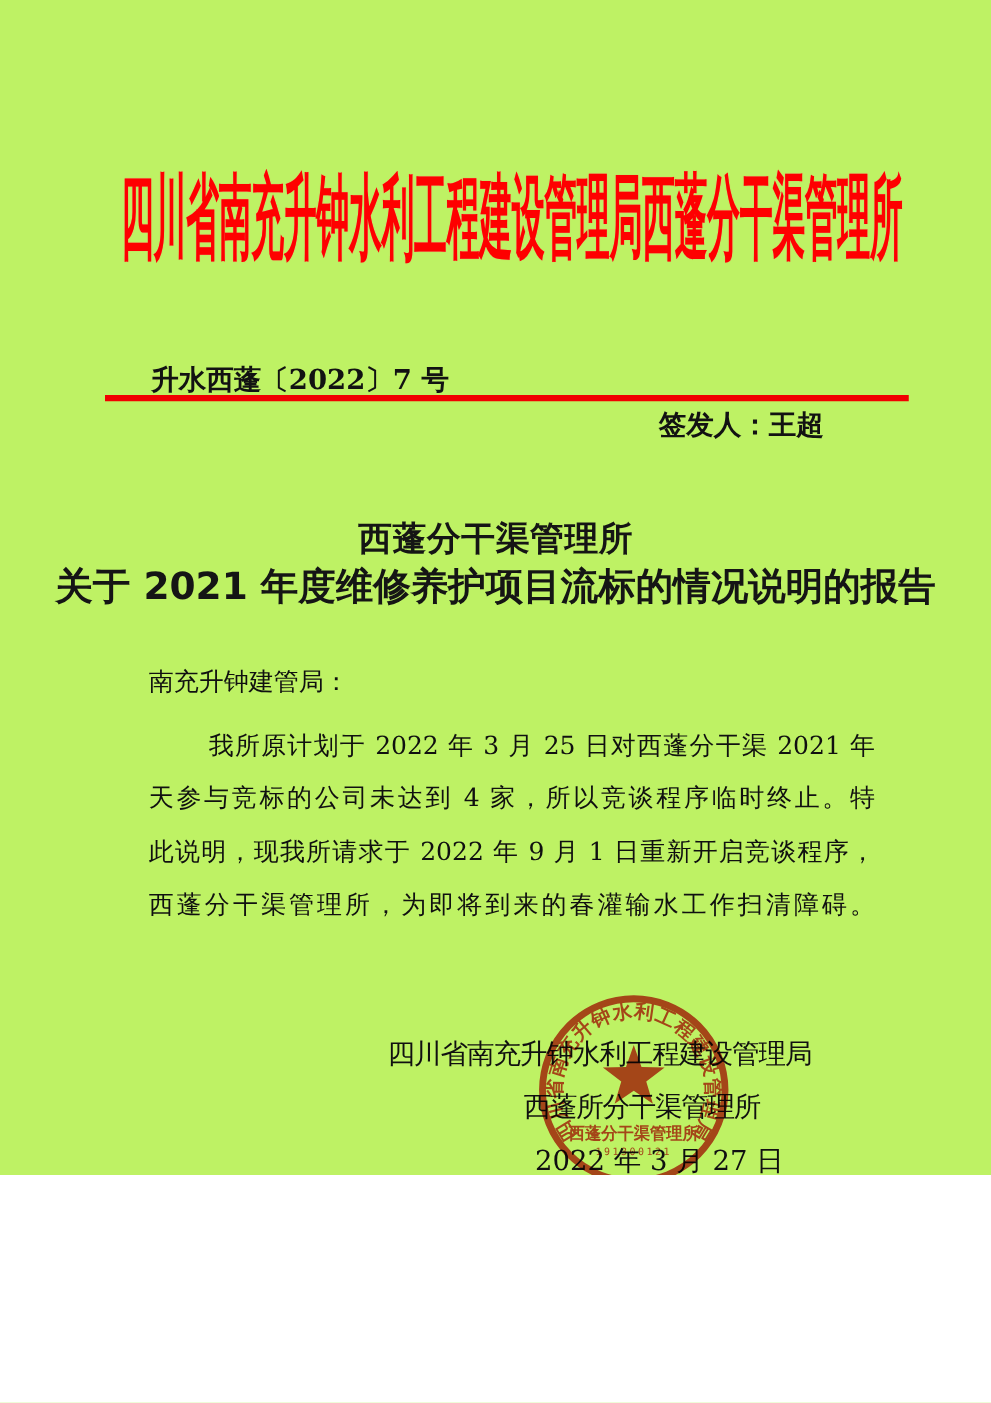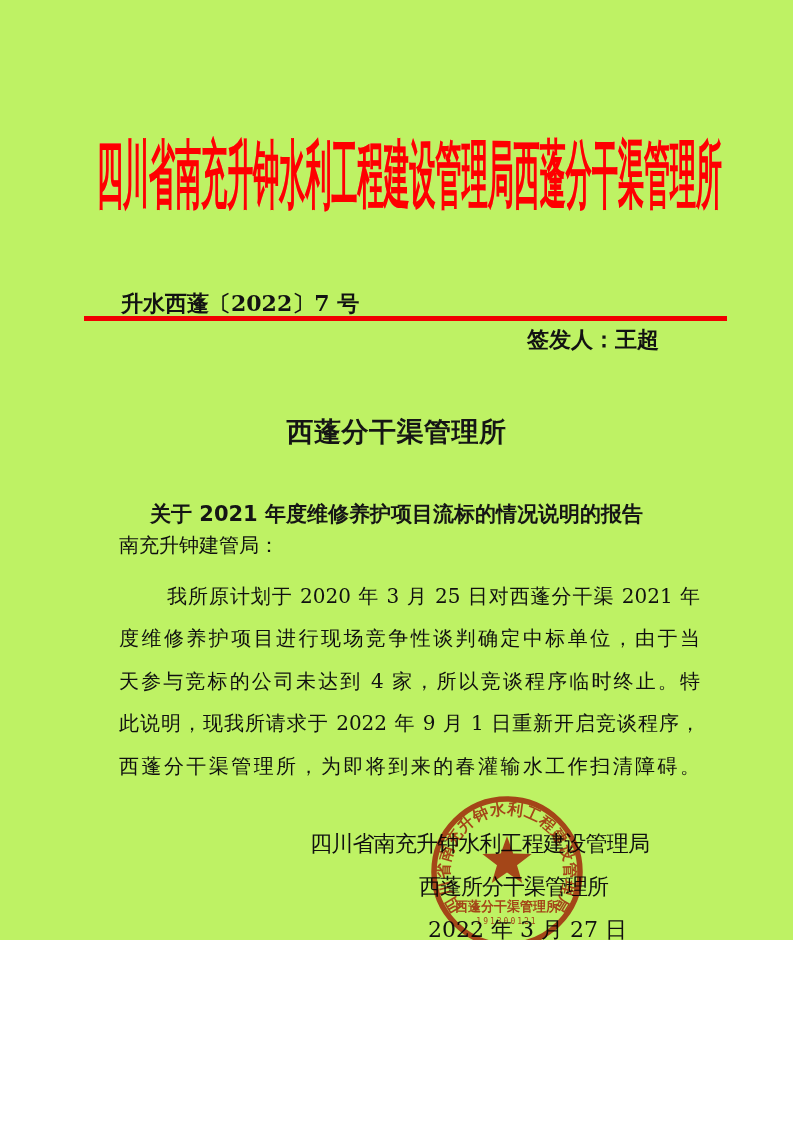--- a/index.html
+++ b/index.html
@@ -20,21 +20,21 @@
   
   .docnum-row{position:absolute;left:0;top:289px;width:793px;height:28px;
     font-size:22px;font-weight:600;text-decoration:underline;}
   .docnum{position:absolute;left:121px;top:0;white-space:nowrap;}
   .issuer{position:absolute;left:527px;top:0;white-space:nowrap;margin-top:36px;}
   .red-rule{position:absolute;left:84px;top:316px;width:643px;height:5px;background:#f10000;}
   
   .title-block{position:absolute;left:0;top:412px;width:793px;text-align:center;
     font-family:"DejaVu Sans","Liberation Sans",sans-serif;font-weight:700;color:#151515;}
   .title-line1{font-size:27px;line-height:39px;letter-spacing:0.5px;}
-  .title-line2{font-size:21px;line-height:38px;margin-top:44px;}
+  .title-line2{font-size:30px;line-height:38px;}
   
   .body-block{position:absolute;left:119px;top:524px;width:581px;font-size:20px;color:#101010;}
   .salutation{line-height:42px;white-space:nowrap;}
   .para{margin-top:9px;}
   .bline{
     height:42.4px;line-height:42.4px;
     text-align:justify;text-align-last:justify;text-justify:inter-character;
     white-space:nowrap;
   }
   .bline.indent{padding-left:48px;}
@@ -65,22 +65,21 @@
   <div class="red-rule"></div>
 
   <div class="title-block">
     <div class="title-line1">西蓬分干渠管理所</div>
     <div class="title-line2">关于 2021 年度维修养护项目流标的情况说明的报告</div>
   </div>
 
   <div class="body-block">
     <div class="salutation">南充升钟建管局：</div>
     <div class="para">
-      <div class="bline indent">我所原计划于 2020 年 3 月 25 日对西蓬分干渠 2021 年</div>
-      <div class="bline">度维修养护项目进行现场竞争性谈判确定中标单位，由于当</div>
+      <div class="bline indent">我所原计划于 2022 年 3 月 25 日对西蓬分干渠 2021 年</div>
       <div class="bline">天参与竞标的公司未达到 4 家，所以竞谈程序临时终止。特</div>
       <div class="bline">此说明，现我所请求于 2022 年 9 月 1 日重新开启竞谈程序，</div>
       <div class="bline">西蓬分干渠管理所，为即将到来的春灌输水工作扫清障碍。</div>
     </div>
   </div>
 
   <div class="sig sig1">四川省南充升钟水利工程建设管理局</div>
   <div class="sig sig2">西蓬所分干渠管理所</div>
   <div class="sig sig3">2022 年 3 月 27 日</div>
 

